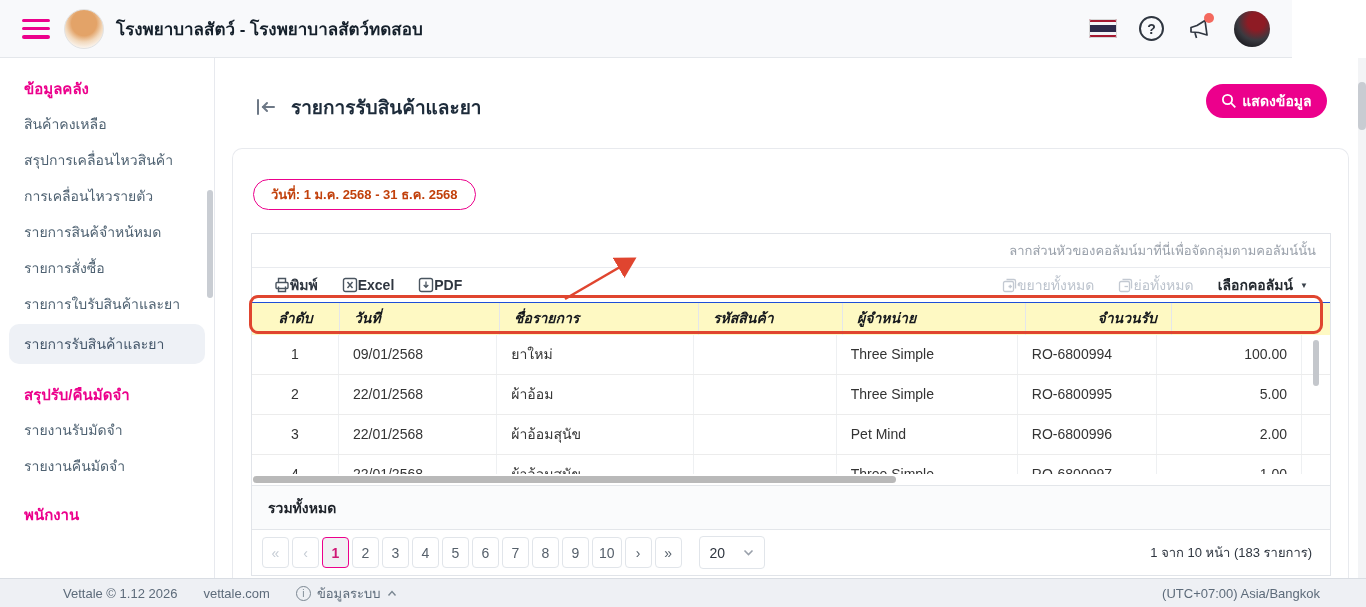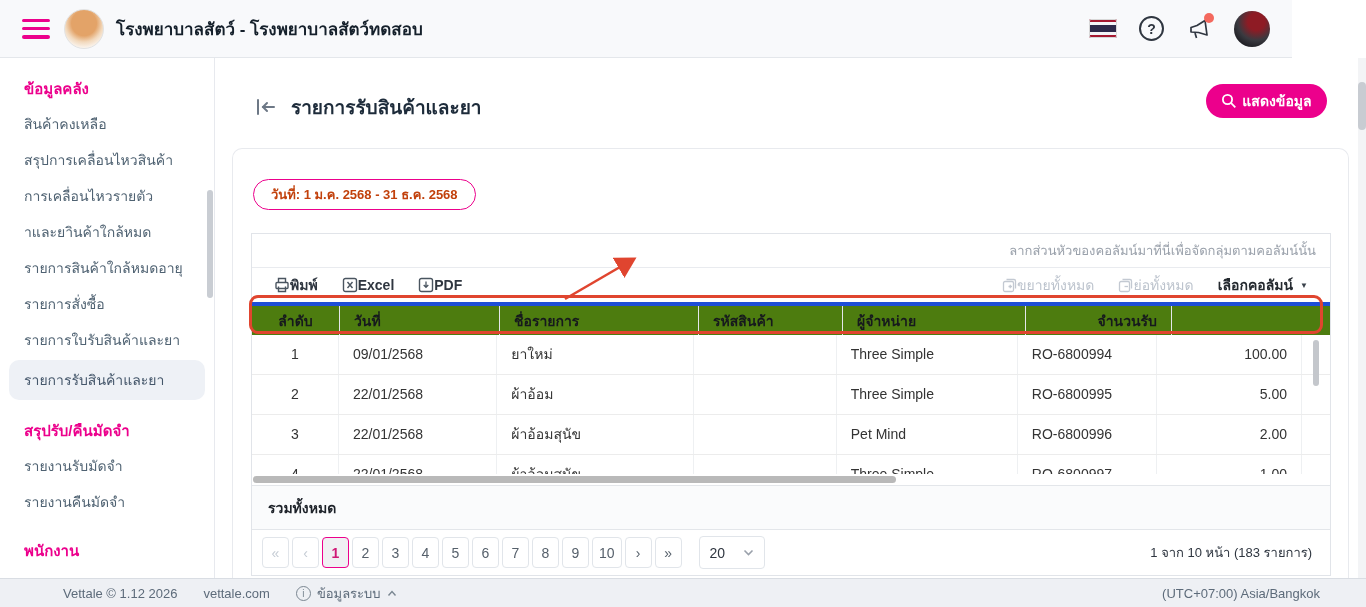--- a/index.html
+++ b/index.html
@@ -68,21 +68,21 @@
       color:#9aa1ab; font-size:13px; }
   .gtoolbar { height:34px; display:flex; align-items:center; padding:0 12px; gap:4px;}
   .tbtn { display:flex; align-items:center; padding:0 10px; height:30px;
       font-size:14px; color:#2f3640; font-weight:600; cursor:pointer; background:none;
       border:none; font-family:inherit;}
   .tbtn.dim { color:#bcc3cd; font-weight:400; cursor:default;}
   .tspacer { flex:1; }
   .choose-cols { font-weight:700; color:#24292f; display:flex; align-items:center; gap:7px;}
   .dd-arrow { font-size:8px; color:#3a424b; }
 
-  .hrow { height:33px; display:flex; border-top:4px solid #1d4ed8; background:#4d7c0f;}
+  .hrow { height:33px; display:flex; border-top:1px solid #1d4ed8; background:#fef9c3;font-style:italic;}
   .hcell { font-weight:700; font-size:14px; color:#16191d; line-height:31px;
            border-right:1px solid #e4e6eb; padding:0 14px; white-space:nowrap; overflow:hidden;}
   .viewport { height:139px; overflow:hidden; position:relative; }
   .drow { height:40px; display:flex; border-bottom:1px solid #ececec; }
   .dcell { font-size:14px; color:#333; line-height:39px; border-right:1px solid #eef0f2;
            padding:0 14px; white-space:nowrap; overflow:hidden; }
   .c0 { width:88px; text-align:center; padding:0;}
   .c1 { width:160px; } .c2 { width:199px; } .c3 { width:144px; }
   .c4 { width:183px; } .c5 { width:141px; }
   .c6 { width:146px; text-align:right; }
@@ -155,22 +155,21 @@
     </div>
     <div class="avatar user-avatar"></div>
   </div>
 </div>
 
 <div class="sidebar">
   <div class="side-section">ข้อมูลคลัง</div>
   <div class="side-item">สินค้าคงเหลือ</div>
   <div class="side-item">สรุปการเคลื่อนไหวสินค้า</div>
   <div class="side-item">การเคลื่อนไหวรายตัว</div>
-  <div class="side-item">าและยาินค้าใกล้หมด</div>
-  <div class="side-item">รายการสินค้าใกล้หมดอายุ</div>
+  <div class="side-item">รายการสินค้จำหน้หมด</div>
   <div class="side-item">รายการสั่งซื้อ</div>
   <div class="side-item">รายการใบรับสินค้าและยา</div>
   <div class="side-item active">รายการรับสินค้าและยา</div>
   <div class="side-section gap">สรุปรับ/คืนมัดจำ</div>
   <div class="side-item">รายงานรับมัดจำ</div>
   <div class="side-item">รายงานคืนมัดจำ</div>
   <div class="side-section gap">พนักงาน</div>
 </div>
 <div class="sidebar-thumb"></div>
 

